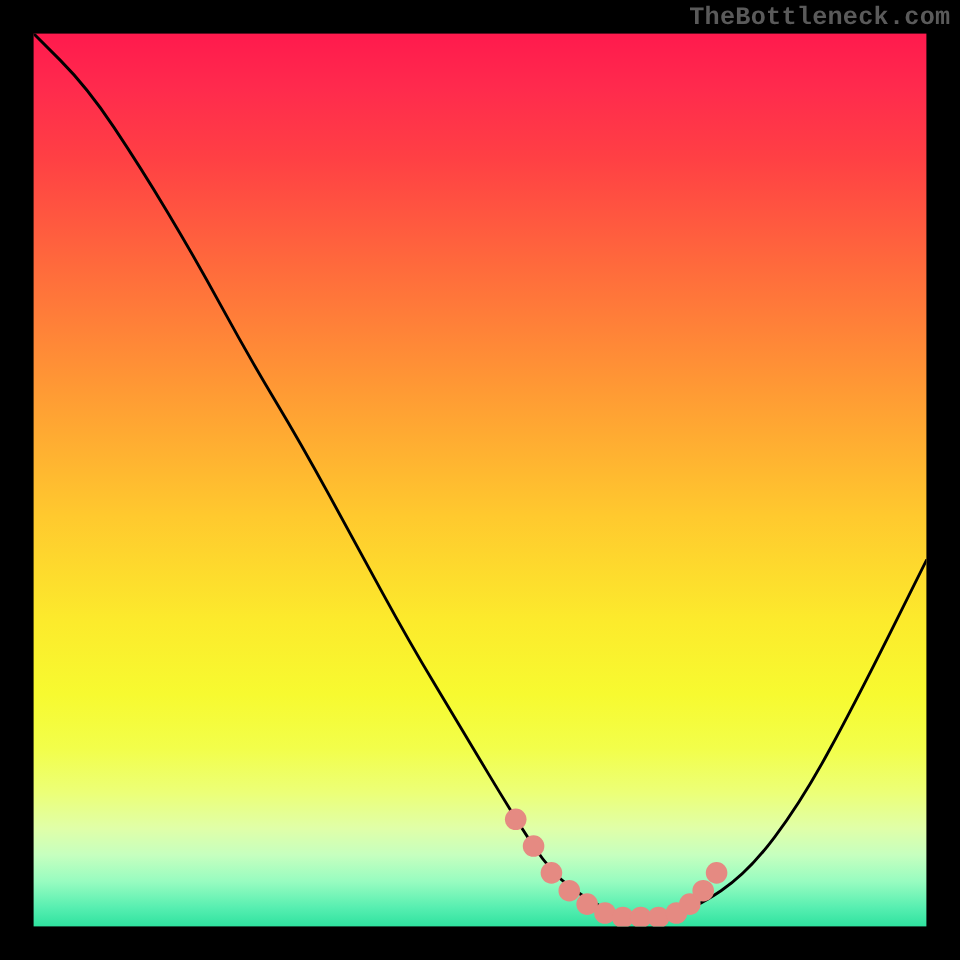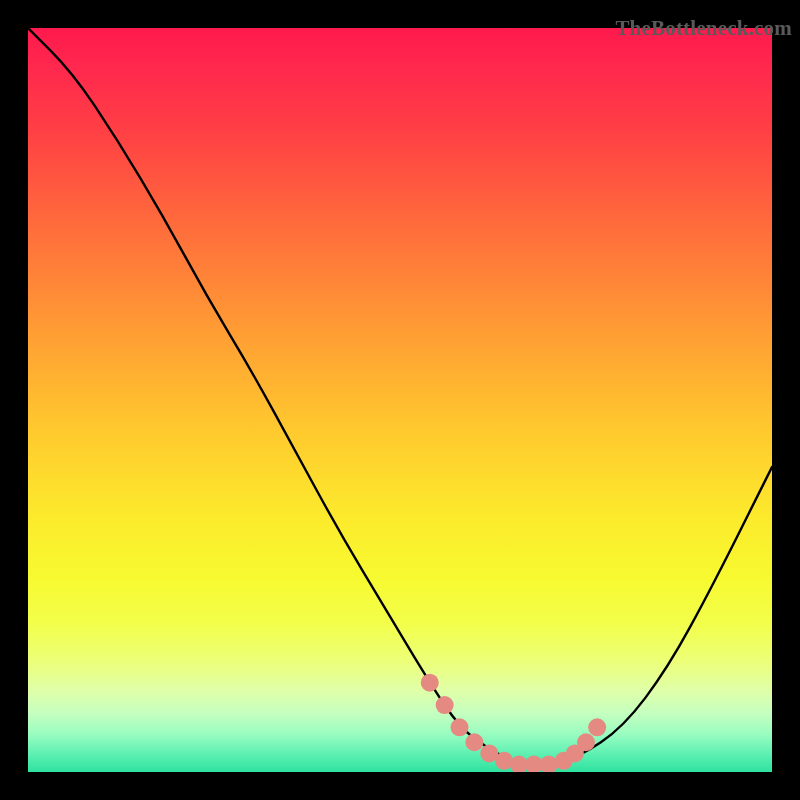--- a/index.html
+++ b/index.html
@@ -37,23 +37,23 @@
       #ecff77 85%,
       #e0ffa8 89%,
       #c6ffbf 92%,
       #97fcc0 95%,
       #55eeb0 98%,
       #2fe29f 100%
     );
   }
   .watermark {
     position: absolute;
-    top: 16px;
+    top: 4px;
     right: 8px;
-    font-family: Liberation Serif, serif;
+    font-family: Liberation Mono, monospace;
     font-size: 21px;
     letter-spacing: 0.2px;
     color: #5a5a5a;
     font-weight: 600;
     user-select: none;
   }
   svg.curve {
     position: absolute;
     left: 0;
     top: 0;

